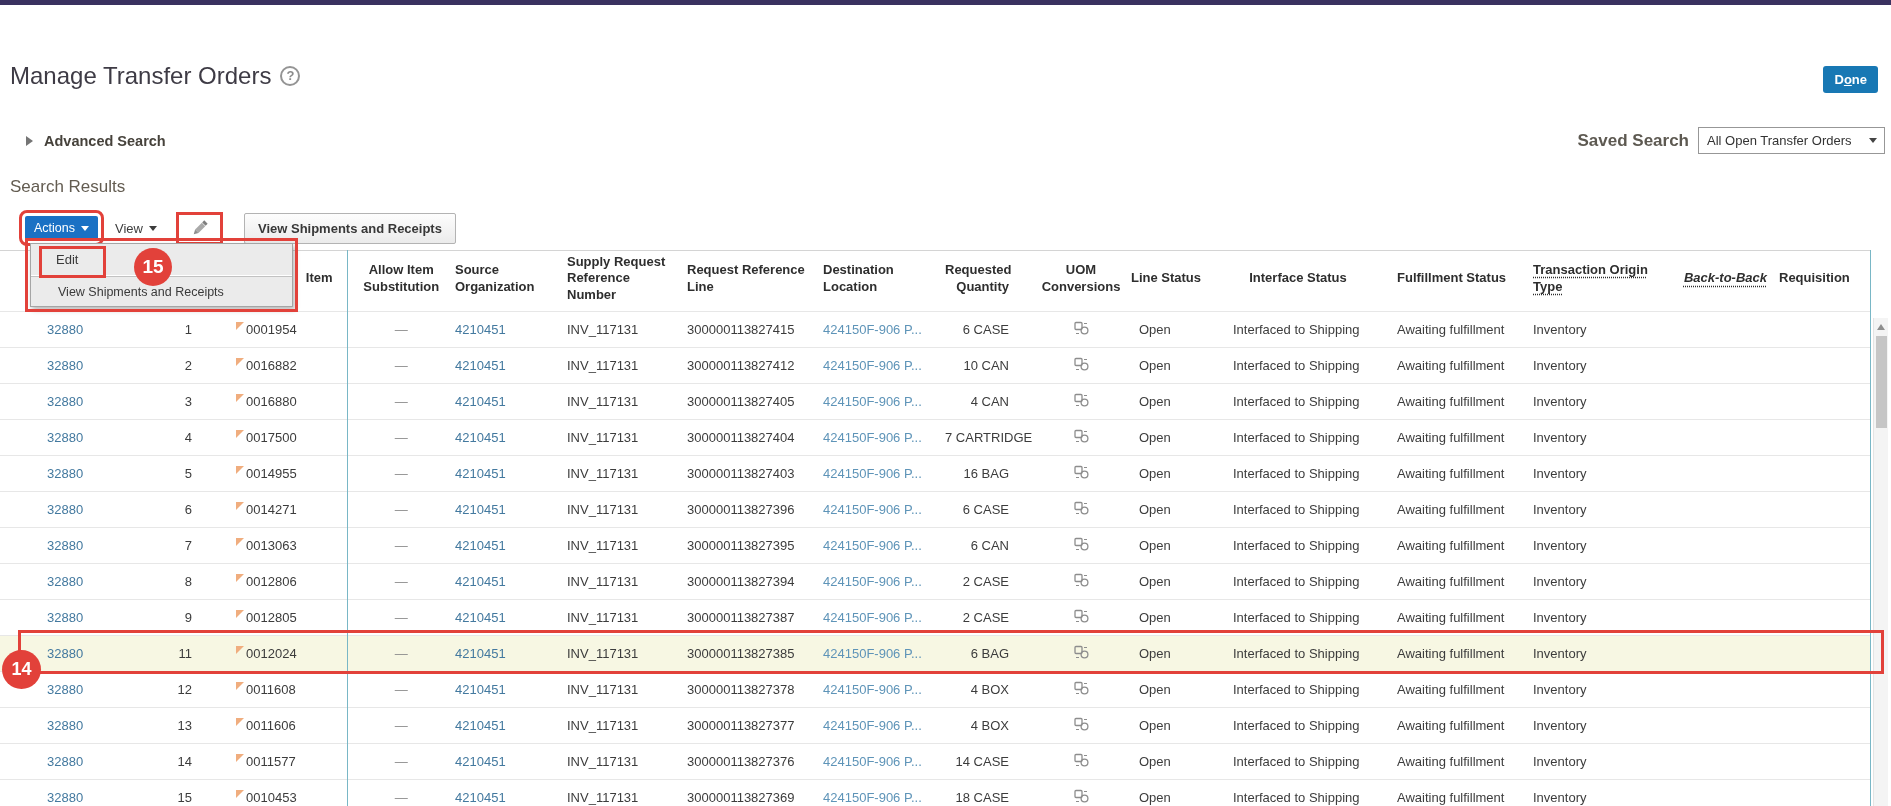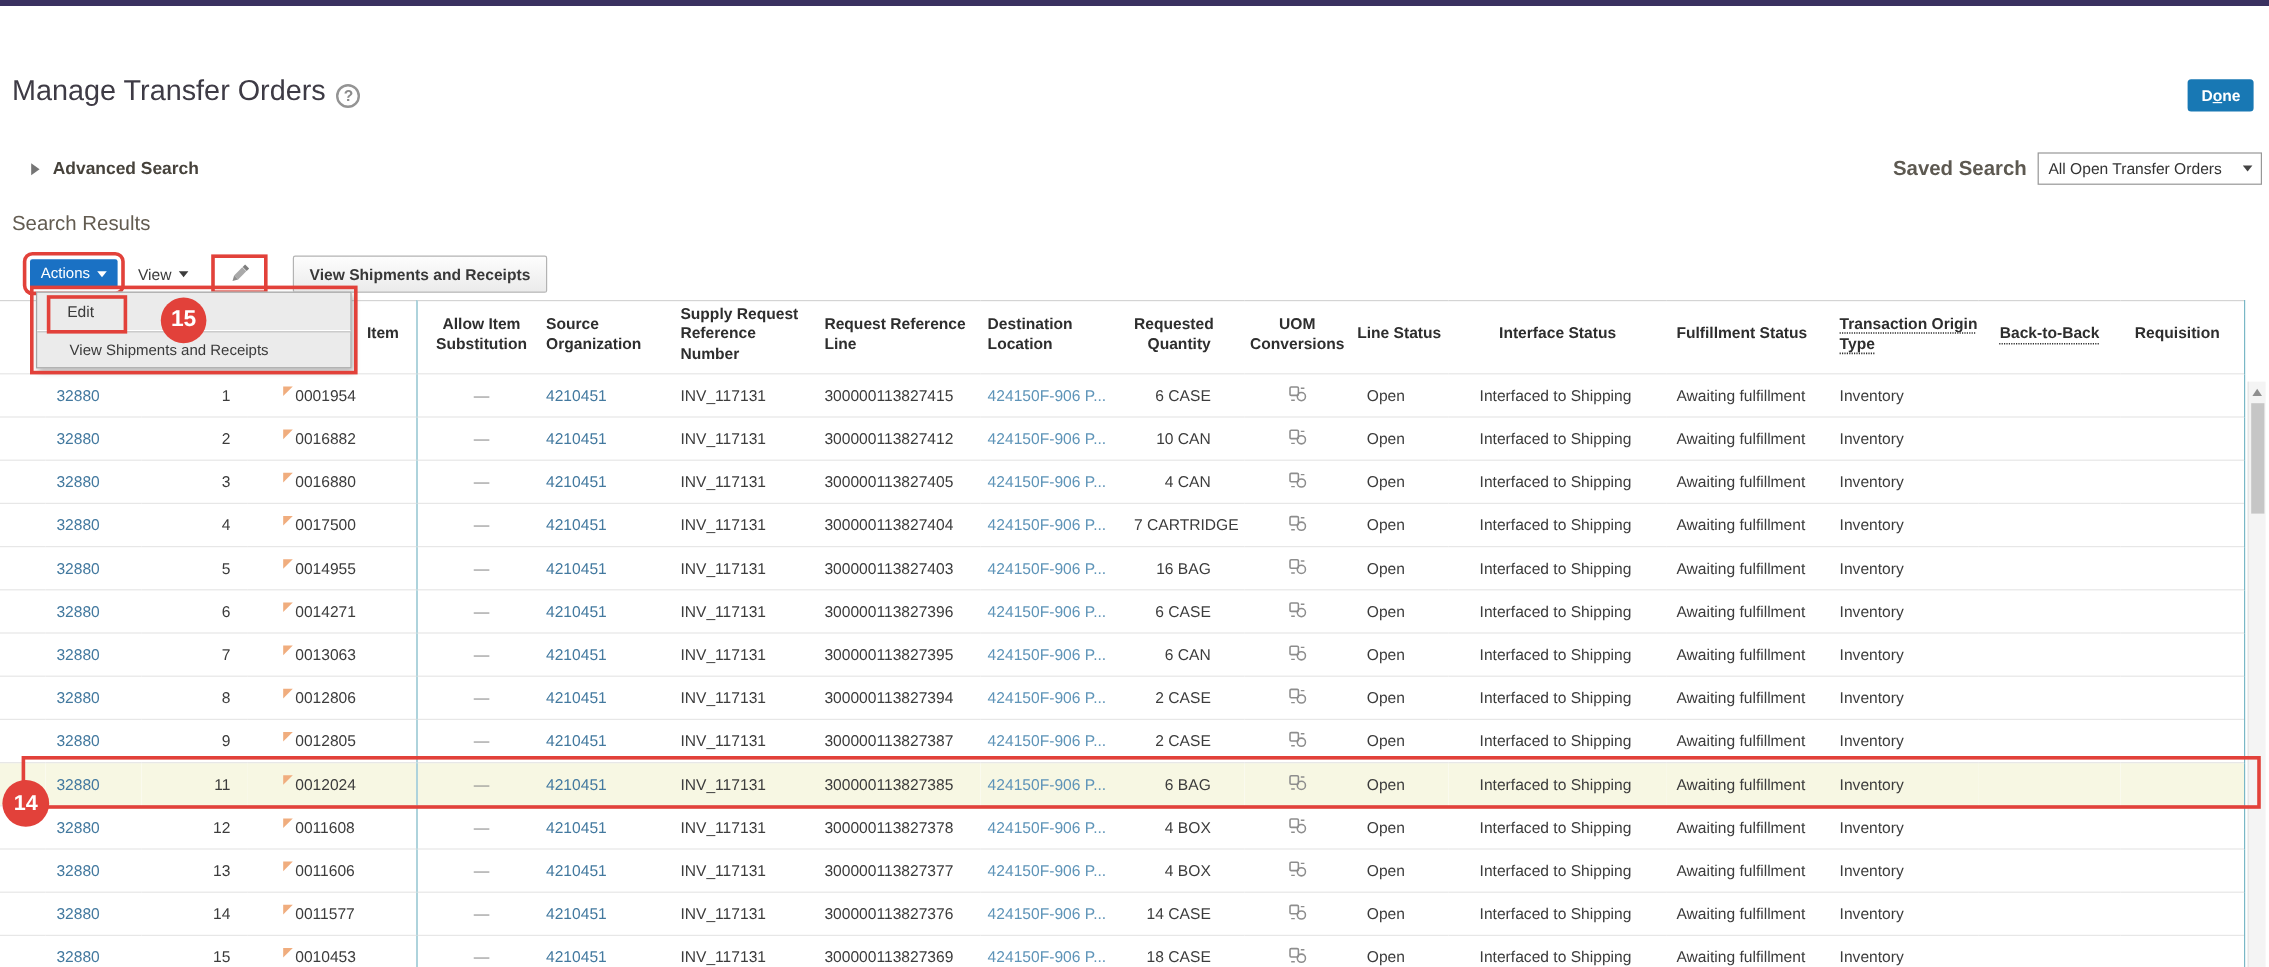--- a/index.html
+++ b/index.html
@@ -10,21 +10,21 @@
   .topstrip { position:absolute; top:0; left:0; width:100%; height:5px; background:var(--top-strip,#3a3160); }
 
   
   .org-row { position:absolute; top:15px; right:38px; display:flex; align-items:center; gap:10px; }
   .org-label { font-size:13px; font-weight:bold; color:#6e6e6e; }
   .org-value { font-size:13px; color:#a9a9a9; }
   .btn-gray { font-size:13px; font-weight:bold; color:#383838; padding:6px 12px;
               background:linear-gradient(#fefefe,#ececec); border:1px solid #a9a9a9; border-radius:2px; cursor:pointer; }
 
   
-  .page-title-row { position:absolute; left:10px; top:62px; display:flex; align-items:flex-end; gap:9px; }
+  .page-title-row { position:absolute; left:10px; top:62px; display:flex; align-items:center; gap:9px; }
   .page-title { font-size:24px; font-weight:400; color:#3e3b45; }
   .help-icon { width:20px; height:20px; border:2px solid #949494; border-radius:50%; color:#8a8a8a;
                font-size:13px; font-weight:bold; text-align:center; line-height:16px; }
   .done-btn { position:absolute; top:66px; right:13px; background:var(--done-blue,#1878b4); color:#fff;
               font-size:13px; font-weight:bold; padding:6px 11px; border-radius:3px; cursor:pointer; }
   .done-btn u { text-decoration:underline; }
 
   
   .adv-row { position:absolute; left:26px; top:133px; display:flex; align-items:center; gap:11px; cursor:pointer; }
   .tri-right { width:0; height:0; border-top:5px solid transparent; border-bottom:5px solid transparent; border-left:7px solid #757575; }
@@ -72,21 +72,21 @@
   .c-reqline{ padding-left:12px; }
   .c-dest   { padding-left:6px; }
   .c-qty    { text-align:right; padding-right:28px; }
   .c-uom    { text-align:center; }
   .c-linestatus { padding-left:14px; }
   th.c-linestatus { text-align:center; padding-left:0; }
   .c-interface { padding-left:26px; }
   th.c-interface { text-align:center; padding-left:0; }
   .c-fulfillment { padding-left:8px; }
   .c-origin { padding-left:8px; }
-  .c-b2b { text-align:center; }
+  .c-b2b { text-align:right;font-style:italic; }
   .c-req { padding-left:12px; border-right:1px solid var(--divider-teal,#79b7c6); }
   .th-dotted { text-decoration:underline; text-decoration-style:dotted; text-underline-offset:3px; }
 
   .flag { display:inline-block; width:0; height:0; border-top:8px solid #f0ad7e; border-right:8px solid transparent;
           margin-right:2px; transform:translateY(-4px); }
 
   
   .actions-menu { position:absolute; left:30px; top:243px; width:263px; background:#ebebeb;
                   border:1px solid #a5a5a5; box-shadow:2px 3px 5px rgba(0,0,0,.28); z-index:5; }
   .menu-item-1 { height:32px; line-height:32px; padding-left:25px; font-size:13px; color:#3a3a3a;

